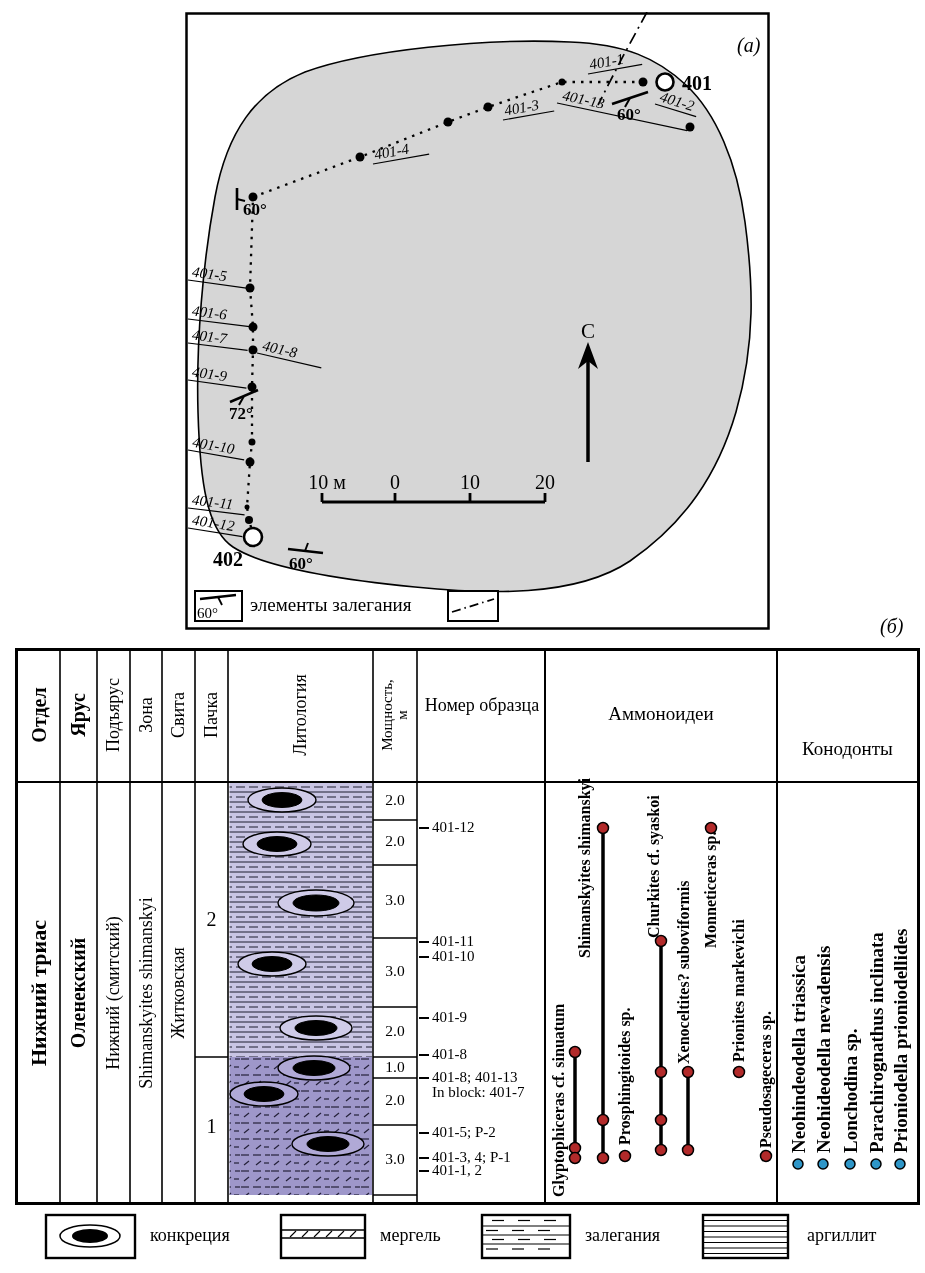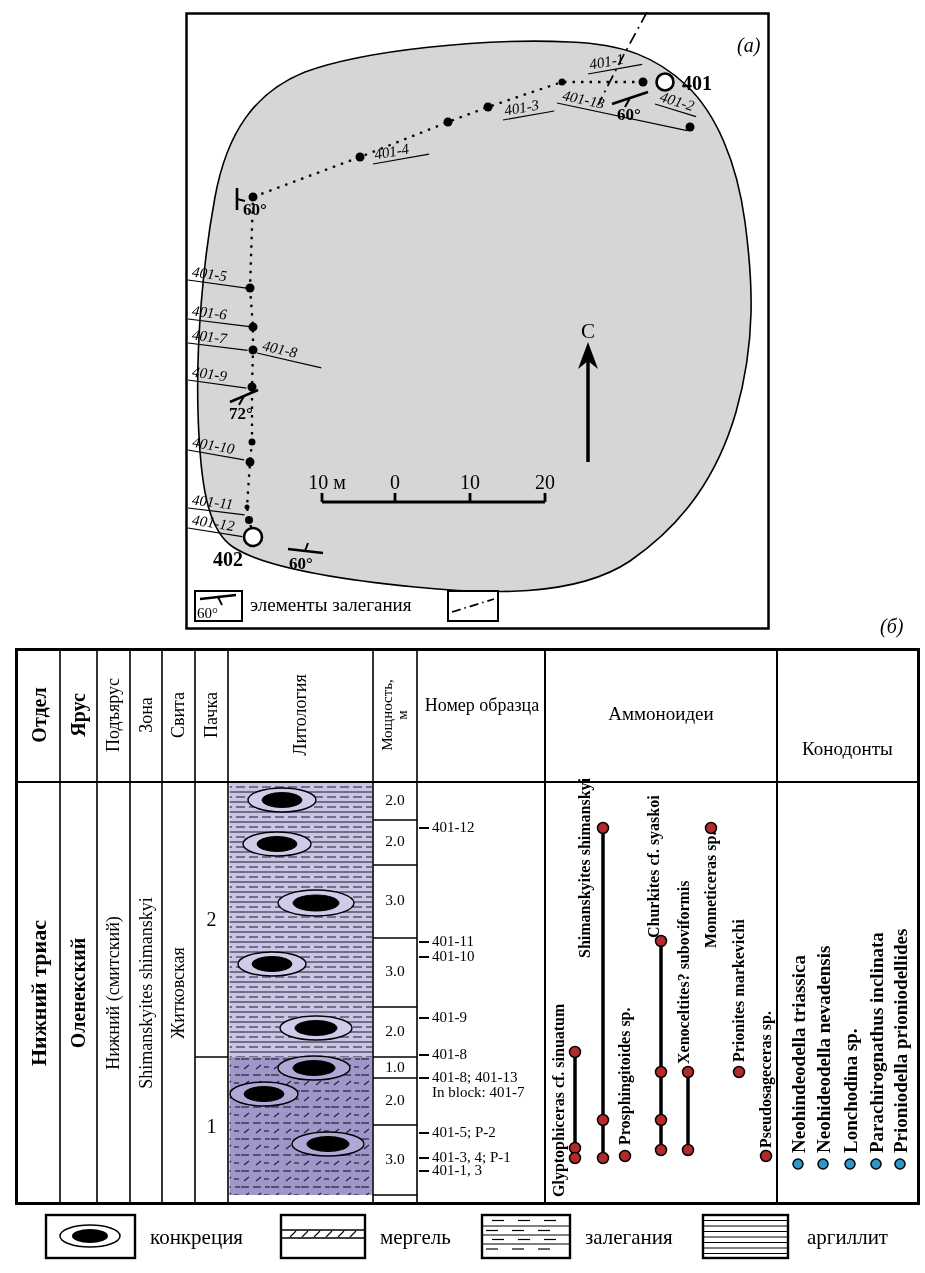--- a/index.html
+++ b/index.html
@@ -14,21 +14,21 @@
   .vc.wrap>span{white-space:normal;width:74px;text-align:center;line-height:1.02;}
   
   .vb{position:absolute;transform-origin:0 0;transform:rotate(-90deg);white-space:nowrap;font-weight:bold;}
   .amm{font-size:16px;line-height:18px;}
   .cono{font-size:19px;line-height:21px;}
   .hdr{position:absolute;text-align:center;}
   .thick{position:absolute;left:373px;width:44px;text-align:center;font-size:15.5px;}
   .samp{position:absolute;left:432px;font-size:15px;line-height:15px;white-space:nowrap;}
   .corner{position:absolute;font-style:italic;font-size:20px;}
   .cap{position:absolute;font-size:19px;line-height:1.05;font-family:Liberation Serif, serif;}
-  .lleg{position:absolute;font-size:21px;}
+  .lleg{position:absolute;font-size:18px;}
   .b{font-weight:normal;}
 </style>
 </head>
 <body>
 
 <div class="page">
 
   <svg style="left:185px;top:12px" width="585" height="618" viewBox="0 0 585 618">
     <rect x="1.5" y="1.5" width="582" height="615" fill="#fff" stroke="#000" stroke-width="2.5"></rect>
 
@@ -399,21 +399,21 @@
 
   <div class="samp" style="top:820px;">401-12</div>
   <div class="samp" style="top:934px;">401-11</div>
   <div class="samp" style="top:949px;">401-10</div>
   <div class="samp" style="top:1010px;">401-9</div>
   <div class="samp" style="top:1047px;">401-8</div>
   <div class="samp" style="top:1070px;">401-8; 401-13</div>
   <div class="samp" style="top:1085px;">In block: 401-7</div>
   <div class="samp" style="top:1125px;">401-5; P-2</div>
   <div class="samp" style="top:1150px;">401-3, 4; P-1</div>
-  <div class="samp" style="top:1163px;">401-1, 3</div>
+  <div class="samp" style="top:1163px;">401-1, 2</div>
 
   <div class="vb amm" style="left:550px;top:1197px;">Glyptophiceras cf. sinuatum</div>
   <div class="vb amm" style="left:576px;top:958px;">Shimanskyites shimanskyi</div>
   <div class="vb amm" style="left:616px;top:1145px;">Prosphingitoides sp.</div>
   <div class="vb amm" style="left:645px;top:938px;">Churkites cf. syaskoi</div>
   <div class="vb amm" style="left:675px;top:1064px;">Xenoceltites? suboviformis</div>
   <div class="vb amm" style="left:702px;top:948px;">Monneticeras sp.</div>
   <div class="vb amm" style="left:730px;top:1062px;">Prionites markevichi</div>
   <div class="vb amm" style="left:757px;top:1148px;">Pseudosageceras sp.</div>
 

